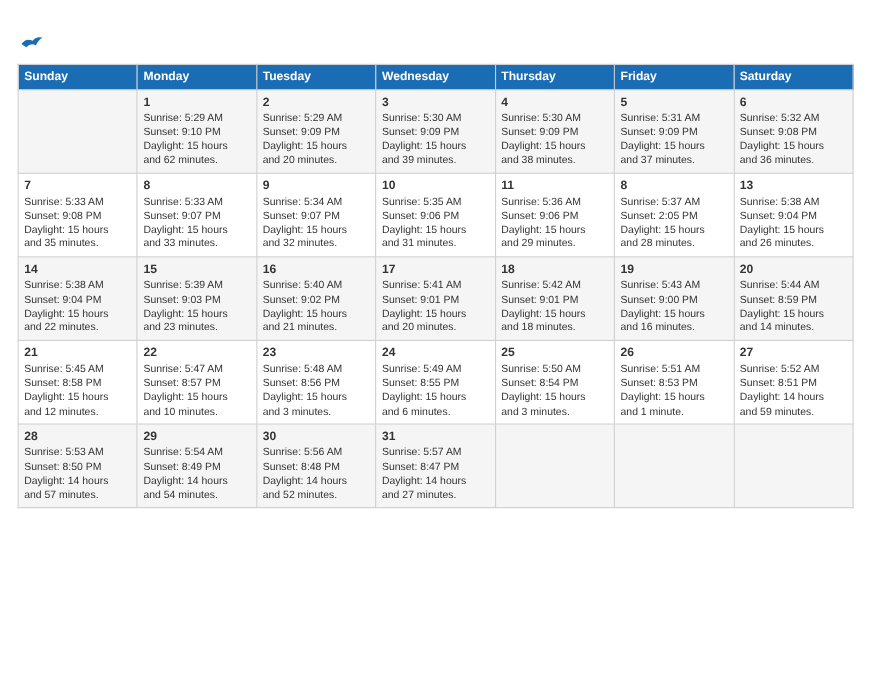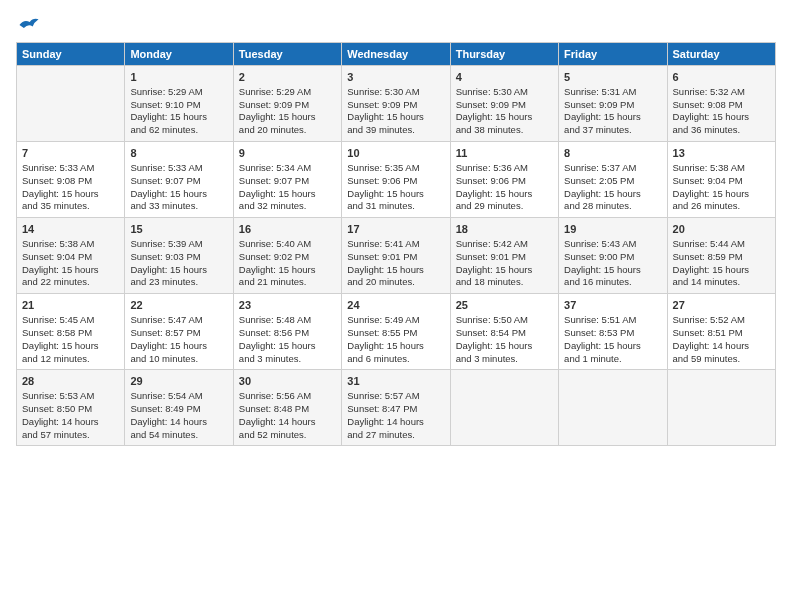--- a/index.html
+++ b/index.html
@@ -5,21 +5,21 @@
     * { margin: 0; padding: 0; box-sizing: border-box; }
     body {
       font-family: Arial, sans-serif;
       background: #fff;
       width: 792px;
       height: 612px;
       overflow: hidden;
     }
     .page {
       width: 792px;
-      padding: 12px 16px 10px 16px;
+      padding: 27px 16px 10px 16px;
     }
     .header-top {
       display: flex;
       align-items: flex-start;
       justify-content: space-between;
       margin-bottom: 4px;
     }
     .logo {
       display: flex;
       align-items: center;
@@ -295,21 +295,21 @@
             <div>and 6 minutes.</div>
           </td>
           <td>
             <span class="day-num">25</span>
             <div>Sunrise: 5:50 AM</div>
             <div>Sunset: 8:54 PM</div>
             <div>Daylight: 15 hours</div>
             <div>and 3 minutes.</div>
           </td>
           <td>
-            <span class="day-num">37</span>
+            <span class="day-num">26</span>
             <div>Sunrise: 5:51 AM</div>
             <div>Sunset: 8:53 PM</div>
             <div>Daylight: 15 hours</div>
             <div>and 1 minute.</div>
           </td>
           <td>
             <span class="day-num">27</span>
             <div>Sunrise: 5:52 AM</div>
             <div>Sunset: 8:51 PM</div>
             <div>Daylight: 14 hours</div>

